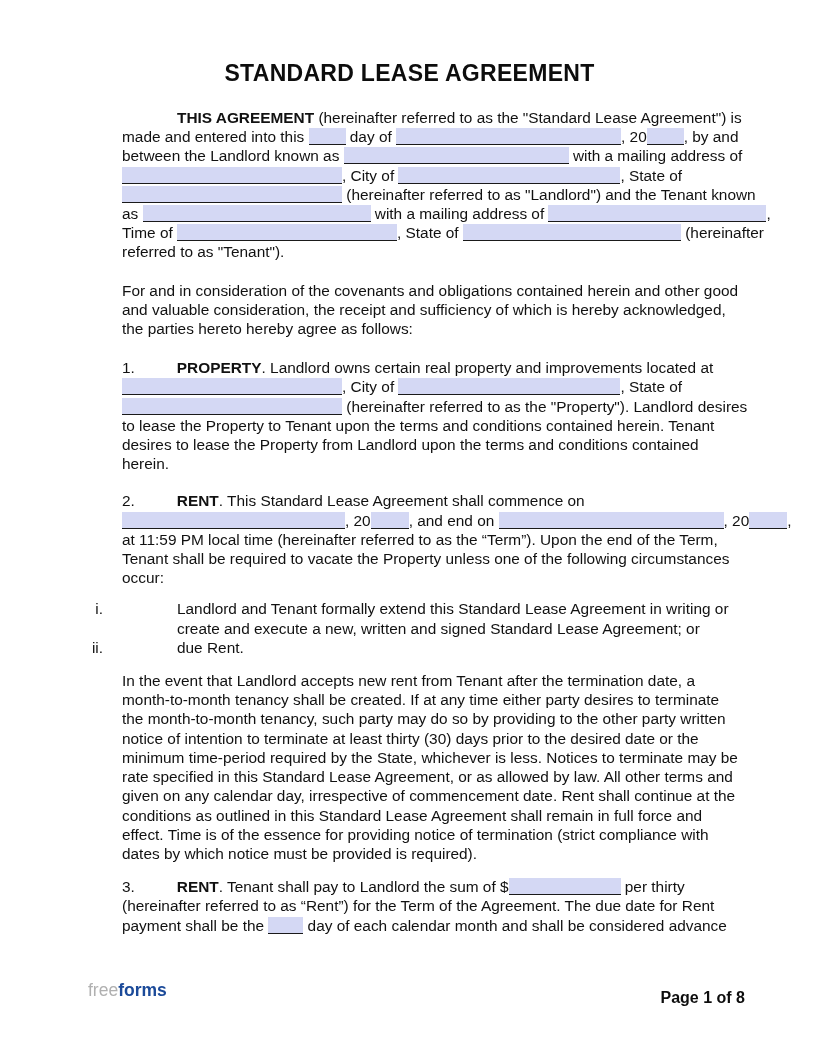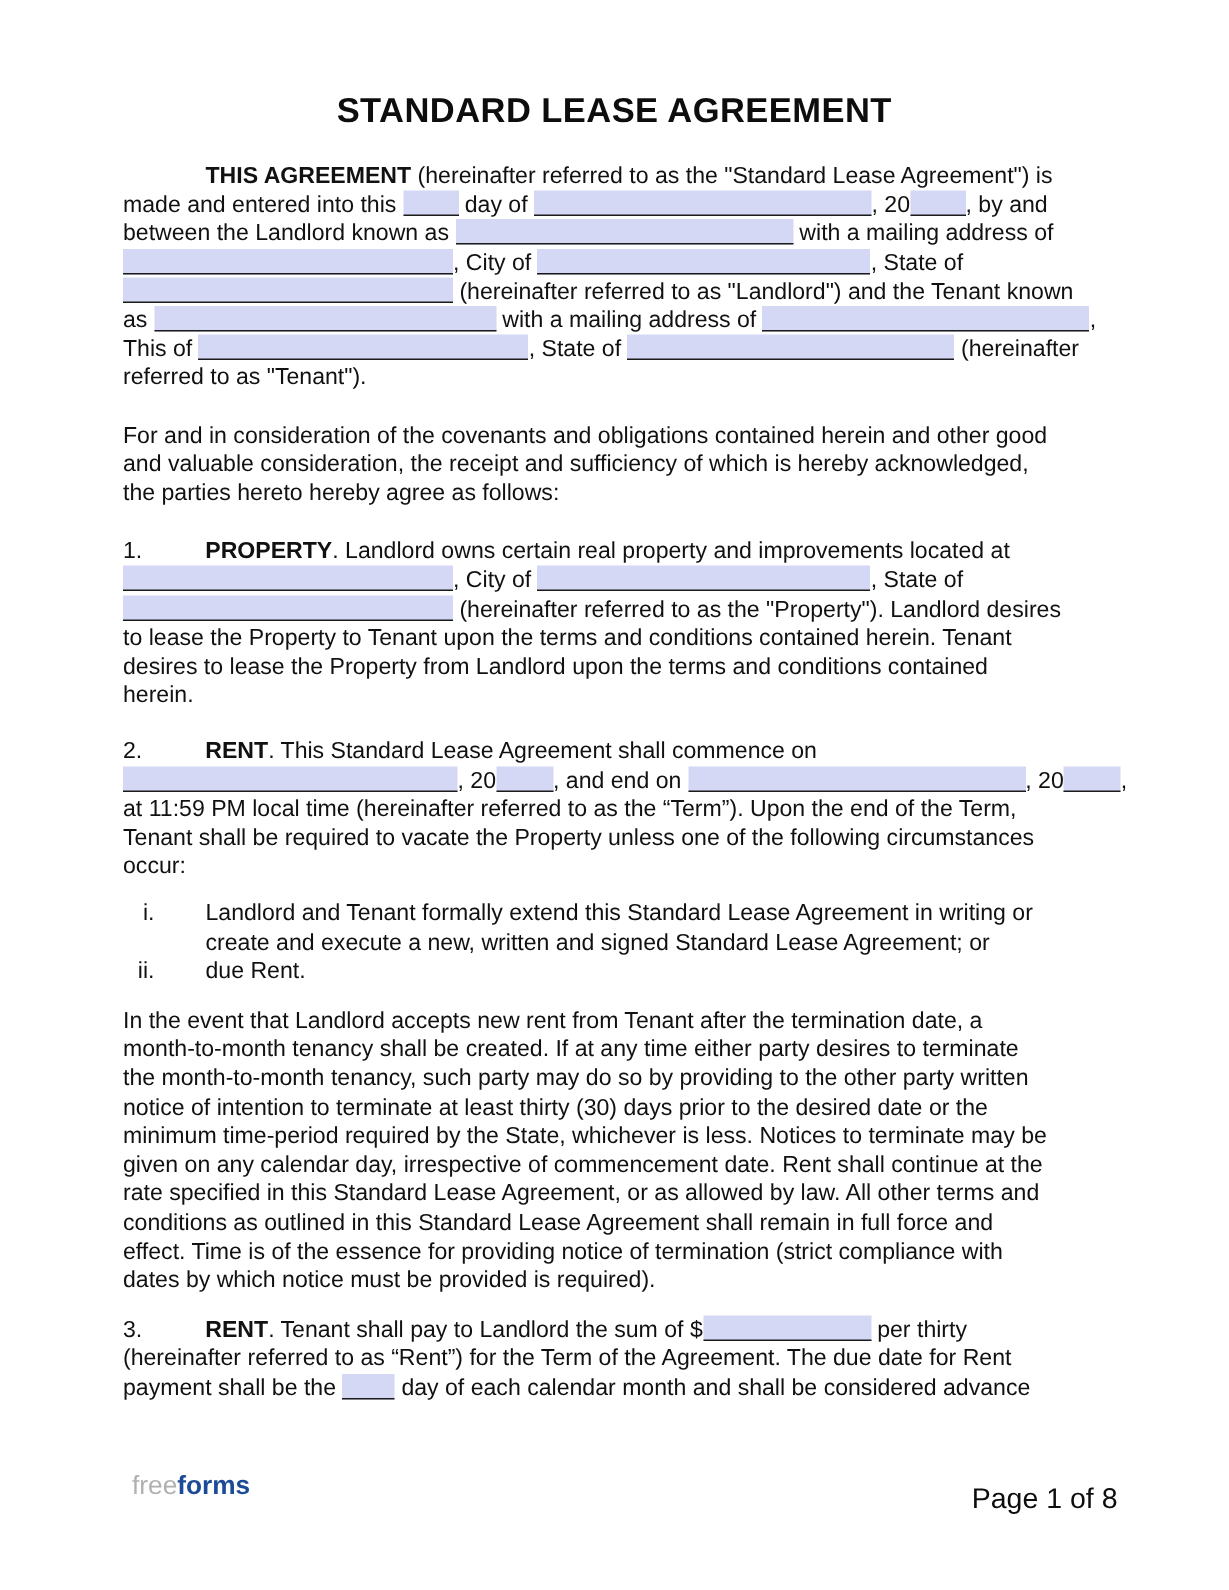--- a/index.html
+++ b/index.html
@@ -27,20 +27,21 @@
     position: absolute;
     top: 108px;
     left: 82px;
     width: 696px;
     font-size: 15.4px;
   }
   .para { margin: 0; }
   .line {
     line-height: 19.2px;
     white-space: pre;
+    margin-left: 40px;
   }
   .line .b { font-weight: 700; }
   .tab { display: inline-block; }
   .blank {
     display: inline-block;
     height: 16px;
     vertical-align: -3px;
     background: var(--field-fill, #d4d8f4);
     border-bottom: 1.6px solid #1a1a1a;
   }
@@ -65,39 +66,39 @@
     right: 74px;
     top: 980px;
     display: flex;
     justify-content: space-between;
     align-items: flex-start;
     gap: 32px;
   }
   .brand { font-size: 17.5px; line-height: 20px; }
   .brand-free  { color: var(--brand-gray, #b0b0b0); font-weight: 400; }
   .brand-forms { color: var(--brand-blue, #1b4a99); font-weight: 700; }
-  .page-num { font-size: 19px; margin-top: 9px; color: #0d0d0d; }
+  .page-num { font-size: 16px; margin-top: 9px; color: #0d0d0d; font-weight: bold; }
 </style>
 </head>
 <body>
 
 <div class="page">
 
   <div class="doc-title">STANDARD LEASE AGREEMENT</div>
 
   <div class="content">
 
     <div class="para mb-intro">
         <div class="line"><span class="tab" style="width: 55px;"></span><span class="b">THIS AGREEMENT</span><span> (hereinafter referred to as the "Standard Lease Agreement") is</span></div>
         <div class="line"><span>made and entered into this </span><span class="blank" style="width: 37px;"></span><span> day of </span><span class="blank" style="width: 225px;"></span><span>, 20</span><span class="blank" style="width: 37px;"></span><span>, by and</span></div>
         <div class="line"><span>between the Landlord known as </span><span class="blank" style="width: 225px;"></span><span> with a mailing address of</span></div>
         <div class="line"><span class="blank" style="width: 220px;"></span><span>, City of </span><span class="blank" style="width: 222px;"></span><span>, State of</span></div>
         <div class="line"><span class="blank" style="width: 220px;"></span><span> (hereinafter referred to as "Landlord") and the Tenant known</span></div>
         <div class="line"><span>as </span><span class="blank" style="width: 228px;"></span><span> with a mailing address of </span><span class="blank" style="width: 218px;"></span><span>,</span></div>
-        <div class="line"><span>This of </span><span class="blank" style="width: 220px;"></span><span>, State of </span><span class="blank" style="width: 218px;"></span><span> (hereinafter</span></div>
+        <div class="line"><span>Time of </span><span class="blank" style="width: 220px;"></span><span>, State of </span><span class="blank" style="width: 218px;"></span><span> (hereinafter</span></div>
         <div class="line"><span>referred to as "Tenant").</span></div>
       </div>
 
     <div class="para mb-consider">
         <div class="line"><span>For and in consideration of the covenants and obligations contained herein and other good</span></div>
         <div class="line"><span>and valuable consideration, the receipt and sufficiency of which is hereby acknowledged,</span></div>
         <div class="line"><span>the parties hereto hereby agree as follows:</span></div>
       </div>
 
     <div class="para mb-property">
@@ -132,22 +133,22 @@
           </div>
       </div>
     </div>
 
     <div class="para mb-holdover">
         <div class="line"><span>In the event that Landlord accepts new rent from Tenant after the termination date, a</span></div>
         <div class="line"><span>month-to-month tenancy shall be created. If at any time either party desires to terminate</span></div>
         <div class="line"><span>the month-to-month tenancy, such party may do so by providing to the other party written</span></div>
         <div class="line"><span>notice of intention to terminate at least thirty (30) days prior to the desired date or the</span></div>
         <div class="line"><span>minimum time-period required by the State, whichever is less. Notices to terminate may be</span></div>
+        <div class="line"><span>rate specified in this Standard Lease Agreement, or as allowed by law. All other terms and</span></div>
         <div class="line"><span>given on any calendar day, irrespective of commencement date. Rent shall continue at the</span></div>
-        <div class="line"><span>rate specified in this Standard Lease Agreement, or as allowed by law. All other terms and</span></div>
         <div class="line"><span>conditions as outlined in this Standard Lease Agreement shall remain in full force and</span></div>
         <div class="line"><span>effect. Time is of the essence for providing notice of termination (strict compliance with</span></div>
         <div class="line"><span>dates by which notice must be provided is required).</span></div>
       </div>
 
     <div class="para">
         <div class="line"><span>3.</span><span class="tab" style="width: 42px;"></span><span class="b">RENT</span><span>. Tenant shall pay to Landlord the sum of $</span><span class="blank" style="width: 112px;"></span><span> per thirty</span></div>
         <div class="line"><span>(hereinafter referred to as “Rent”) for the Term of the Agreement. The due date for Rent</span></div>
         <div class="line"><span>payment shall be the </span><span class="blank" style="width: 35px;"></span><span> day of each calendar month and shall be considered advance</span></div>
       </div>

